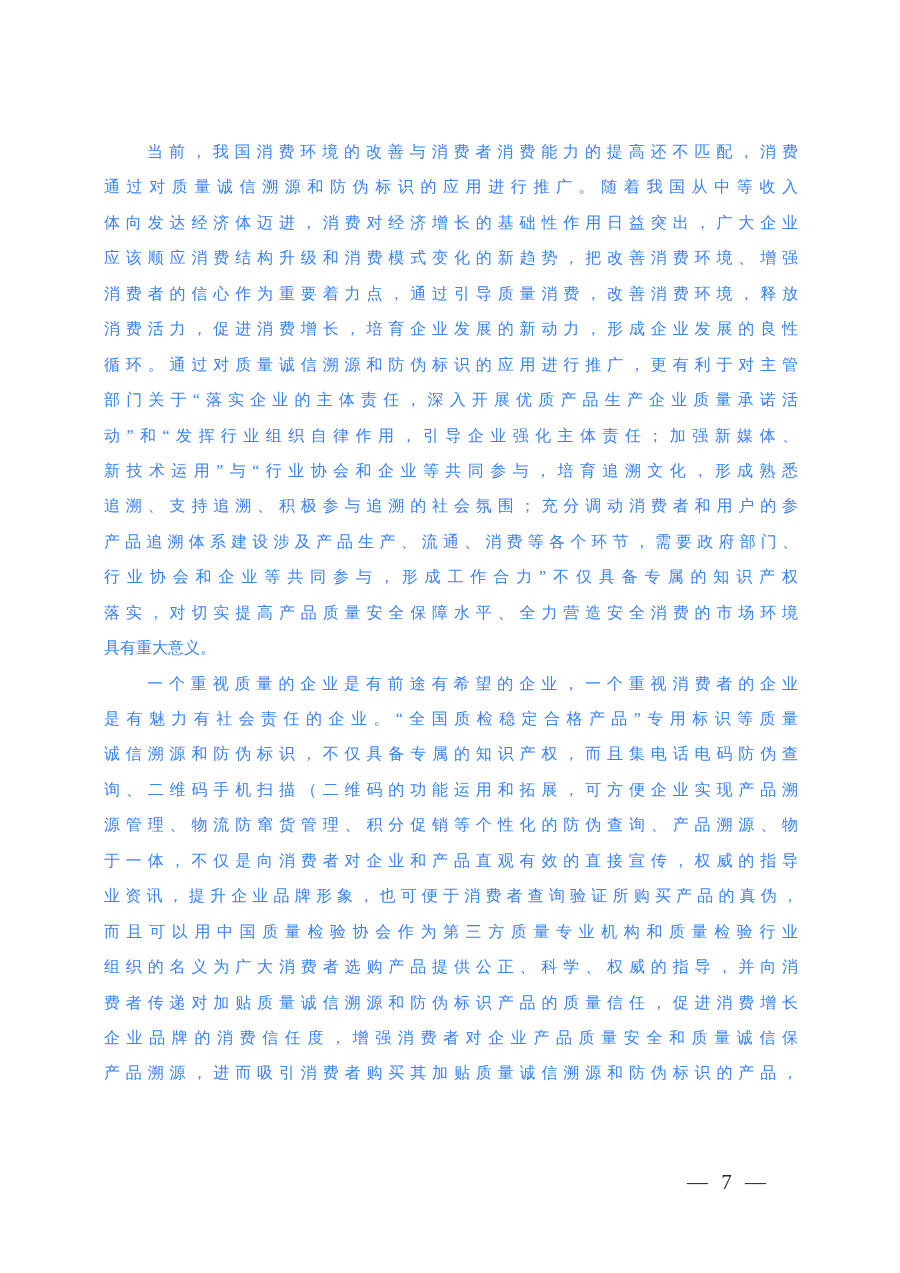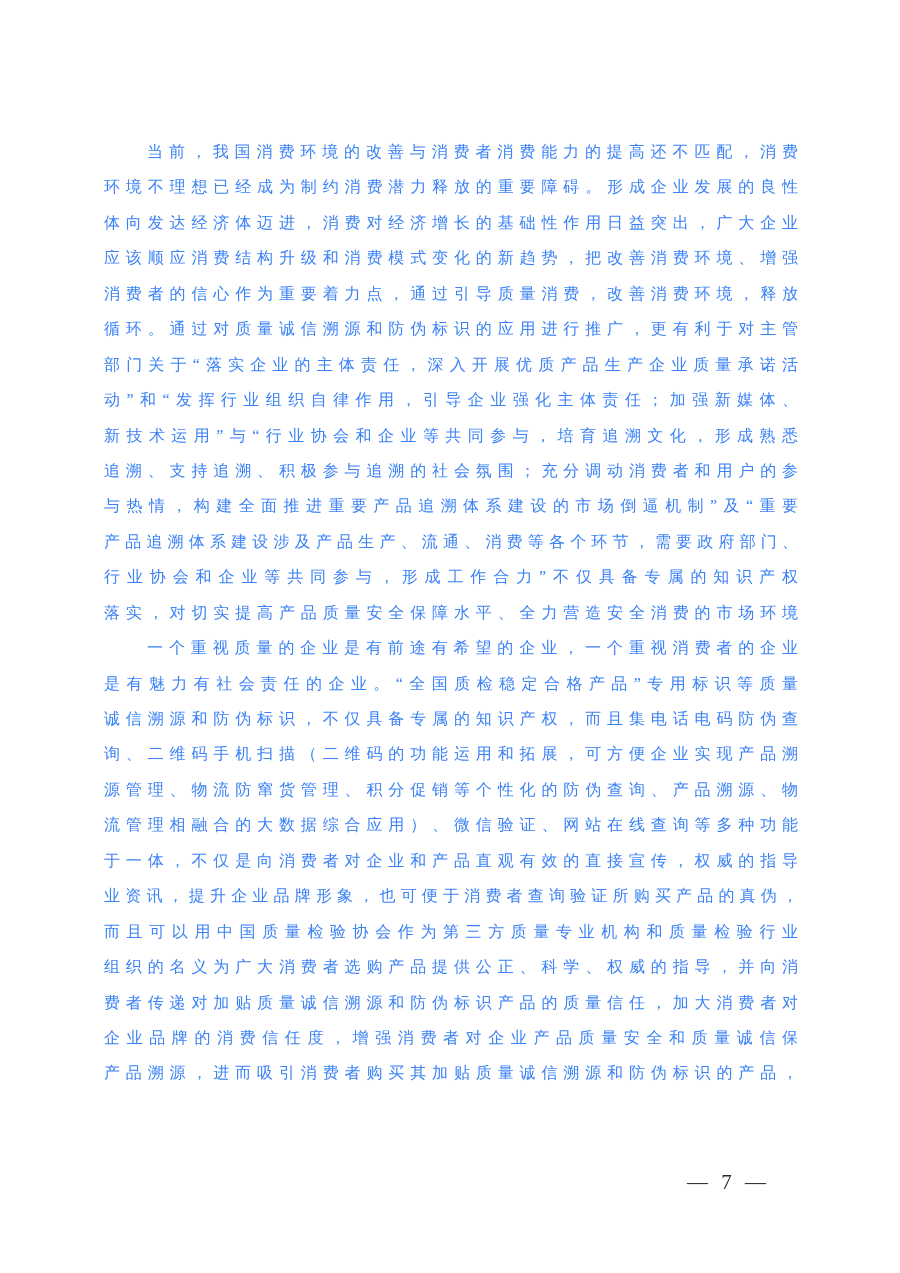--- a/index.html
+++ b/index.html
@@ -50,41 +50,41 @@
     word-spacing: 4px;
     white-space: nowrap;
   }
 </style>
 </head>
 <body>
 
 <div class="page">
   <div class="content">
       <div class="line indent">当前，我国消费环境的改善与消费者消费能力的提高还不匹配，消费</div>
-      <div class="line">环境不理想已经成为制约消费潜力释放的重要障碍。形成企业发展的良性</div>
+      <div class="line">通过对质量诚信溯源和防伪标识的应用进行推广。随着我国从中等收入</div>
       <div class="line">体向发达经济体迈进，消费对经济增长的基础性作用日益突出，广大企业</div>
       <div class="line">应该顺应消费结构升级和消费模式变化的新趋势，把改善消费环境、增强</div>
       <div class="line">消费者的信心作为重要着力点，通过引导质量消费，改善消费环境，释放</div>
+      <div class="line">消费活力，促进消费增长，培育企业发展的新动力，形成企业发展的良性</div>
       <div class="line">循环。通过对质量诚信溯源和防伪标识的应用进行推广，更有利于对主管</div>
       <div class="line">部门关于“落实企业的主体责任，深入开展优质产品生产企业质量承诺活</div>
       <div class="line">动”和“发挥行业组织自律作用，引导企业强化主体责任；加强新媒体、</div>
       <div class="line">新技术运用”与“行业协会和企业等共同参与，培育追溯文化，形成熟悉</div>
       <div class="line">追溯、支持追溯、积极参与追溯的社会氛围；充分调动消费者和用户的参</div>
-      <div class="line">与热情，构建全面推进重要产品追溯体系建设的市场倒逼机制”及“重要</div>
       <div class="line">产品追溯体系建设涉及产品生产、流通、消费等各个环节，需要政府部门、</div>
       <div class="line">行业协会和企业等共同参与，形成工作合力”不仅具备专属的知识产权</div>
       <div class="line">落实，对切实提高产品质量安全保障水平、全力营造安全消费的市场环境</div>
+      <div class="line no-stretch">具有重大意义。</div>
       <div class="line indent">一个重视质量的企业是有前途有希望的企业，一个重视消费者的企业</div>
       <div class="line">是有魅力有社会责任的企业。“全国质检稳定合格产品”专用标识等质量</div>
       <div class="line">诚信溯源和防伪标识，不仅具备专属的知识产权，而且集电话电码防伪查</div>
       <div class="line">询、二维码手机扫描（二维码的功能运用和拓展，可方便企业实现产品溯</div>
       <div class="line">源管理、物流防窜货管理、积分促销等个性化的防伪查询、产品溯源、物</div>
-      <div class="line">流管理相融合的大数据综合应用）、微信验证、网站在线查询等多种功能</div>
       <div class="line">于一体，不仅是向消费者对企业和产品直观有效的直接宣传，权威的指导</div>
       <div class="line">业资讯，提升企业品牌形象，也可便于消费者查询验证所购买产品的真伪，</div>
       <div class="line">而且可以用中国质量检验协会作为第三方质量专业机构和质量检验行业</div>
       <div class="line">组织的名义为广大消费者选购产品提供公正、科学、权威的指导，并向消</div>
-      <div class="line">费者传递对加贴质量诚信溯源和防伪标识产品的质量信任，加大消费者对</div>
+      <div class="line">费者传递对加贴质量诚信溯源和防伪标识产品的质量信任，促进消费增长</div>
       <div class="line">企业品牌的消费信任度，增强消费者对企业产品质量安全和质量诚信保</div>
       <div class="line">产品溯源，进而吸引消费者购买其加贴质量诚信溯源和防伪标识的产品，</div>
     </div>
   <div class="page-number">— 7 —</div>
 </div>
 
 </body></html>

